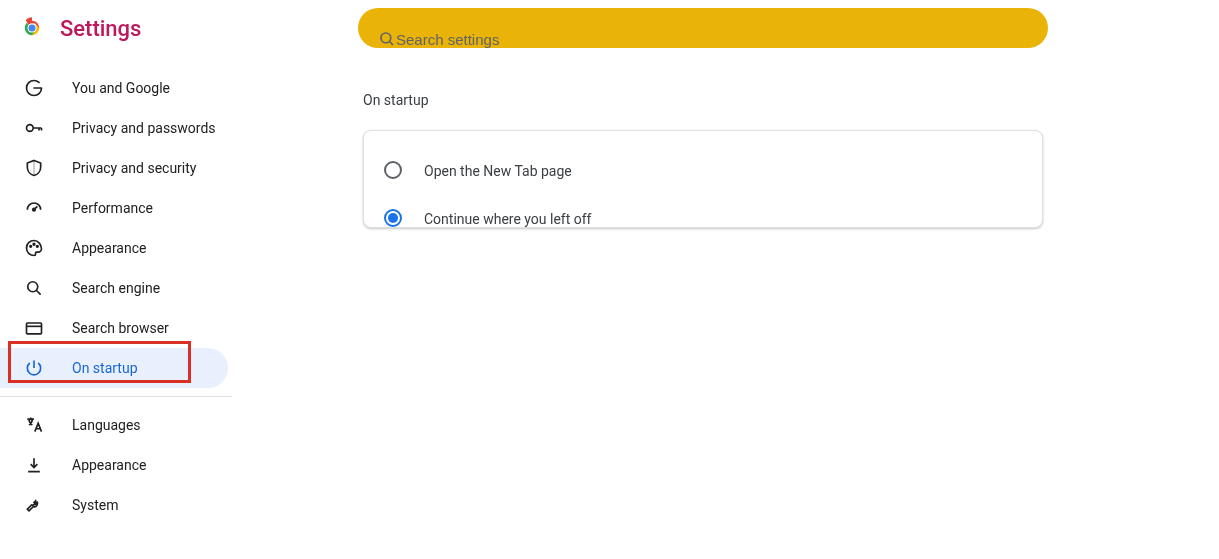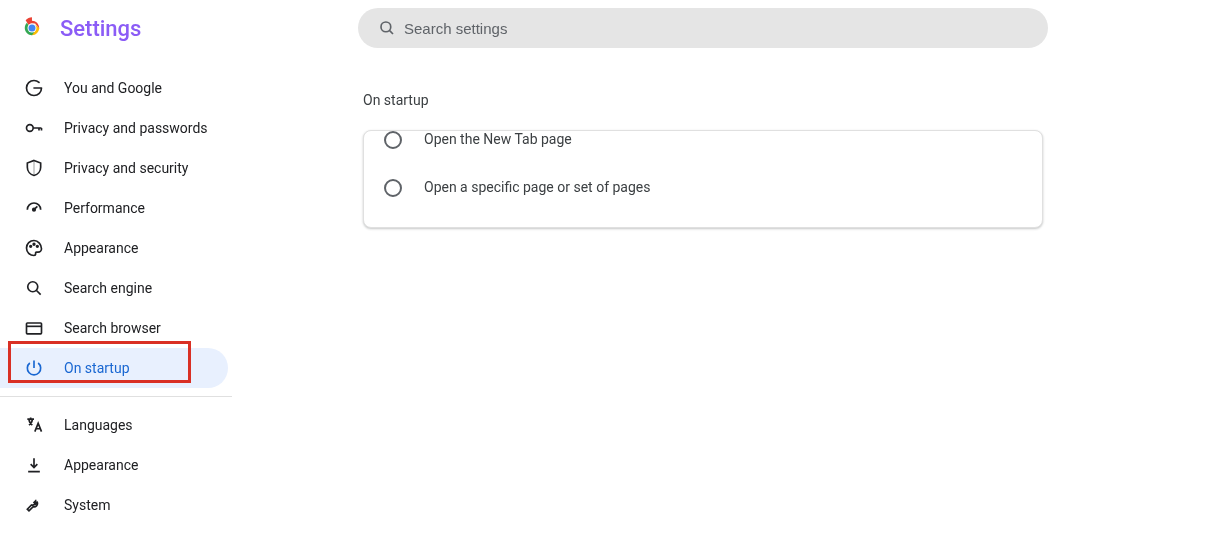--- a/index.html
+++ b/index.html
@@ -21,34 +21,34 @@
       align-items: center;
       padding-left: 20px;
     }
     .chrome-logo {
       width: 24px; height: 24px;
       margin-right: 16px;
     }
     .header-title {
       font-size: 22px;
       font-weight: 500;
-      color: #8b5cf6;
+      color: #be185d;
     }
     .search-bar {
       position: absolute;
       top: 8px;
       left: 358px;
       width: 690px;
       height: 40px;
-      background: #e5e5e5;
+      background: #eab308;
       border-radius: 40px;
       display: flex;
-      align-items: center;
+      align-items: flex-end;
       padding: 0 20px;
-      gap: 8px;
+      gap: 0;
     }
     .search-bar svg { width: 18px; height: 18px; flex-shrink: 0; }
     .search-input {
       border: none;
       background: transparent;
       outline: none;
       font-size: 15px;
       color: #5f6368;
       width: 100%;
     }
@@ -69,21 +69,21 @@
     .sidebar::-webkit-scrollbar-thumb { background: #bdc1c6; border-radius: 0; }
     .sidebar::-webkit-scrollbar-button:single-button {
       background: #fff; height: 12px; color:#5f6368;
     }
 
     .side-item {
       display: flex;
       align-items: center;
       height: 40px;
       padding-left: 24px;
-      gap: 20px;
+      gap: 28px;
       cursor: pointer;
       color: #202124;
       font-size: 14px;
       border-radius: 0 20px 20px 0;
       margin-right: 4px;
     }
     .side-item.selected {
       background: #e8f0fe;
       color: #1967d2;
     }
@@ -125,21 +125,21 @@
     .card {
       width: 680px;
       margin-left: 113px;
       background: #fff;
       border-radius: 8px;
       box-shadow: 0 1px 2px rgba(60,64,67,.2), 0 1px 3px rgba(60,64,67,.1);
       border: 1px solid #e0e0e0;
     }
     .radio-row {
       display: flex;
-      align-items: flex-start;
+      align-items: flex-end;
       height: 48px;
       padding: 0 20px;
       gap: 22px;
       cursor: pointer;
       color: #3c4043;
       font-size: 14px;
     }
     .radio {
       width: 18px; height: 18px;
       border: 2px solid #5f6368;
@@ -266,17 +266,17 @@
 <div class="highlight-box"></div>
 
 <div class="main">
   <div class="section-title">On startup</div>
   <div class="card">
     <div class="radio-row">
       <span class="radio"></span>
       <span>Open the New Tab page</span>
     </div>
     <div class="radio-row">
-      <span class="radio"></span>
-      <span>Open a specific page or set of pages</span>
+      <span class="radio checked"></span>
+      <span>Continue where you left off</span>
     </div>
   </div>
 </div>
 
 </body></html>

